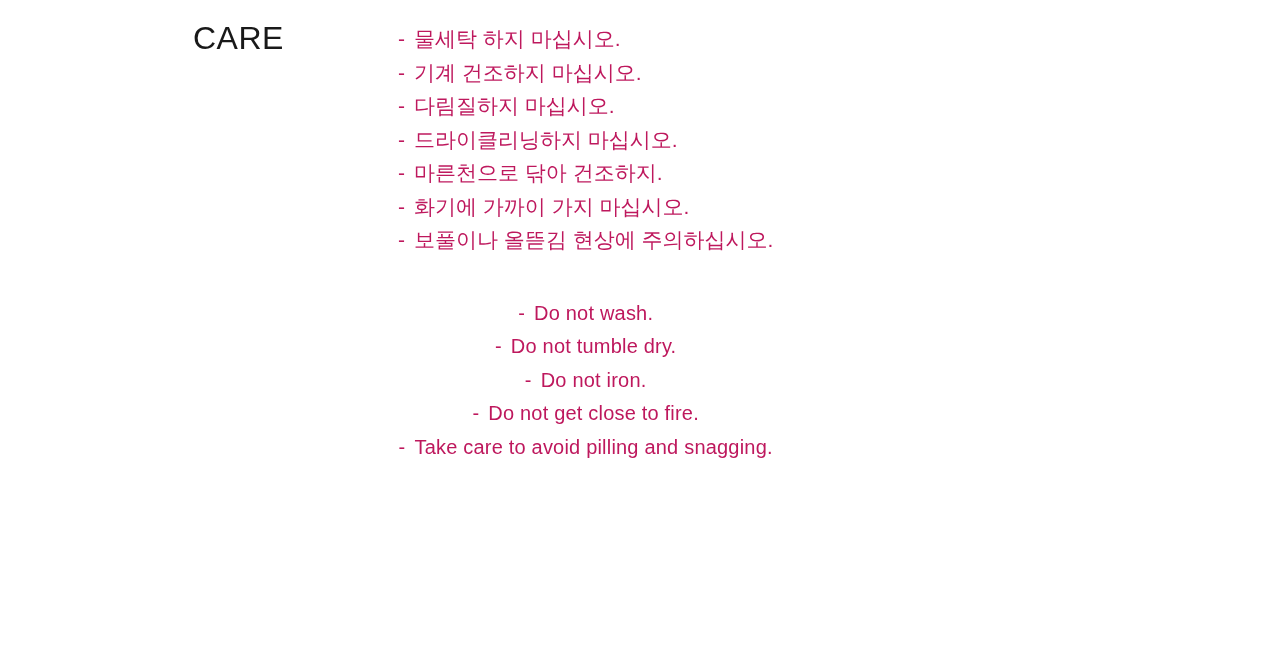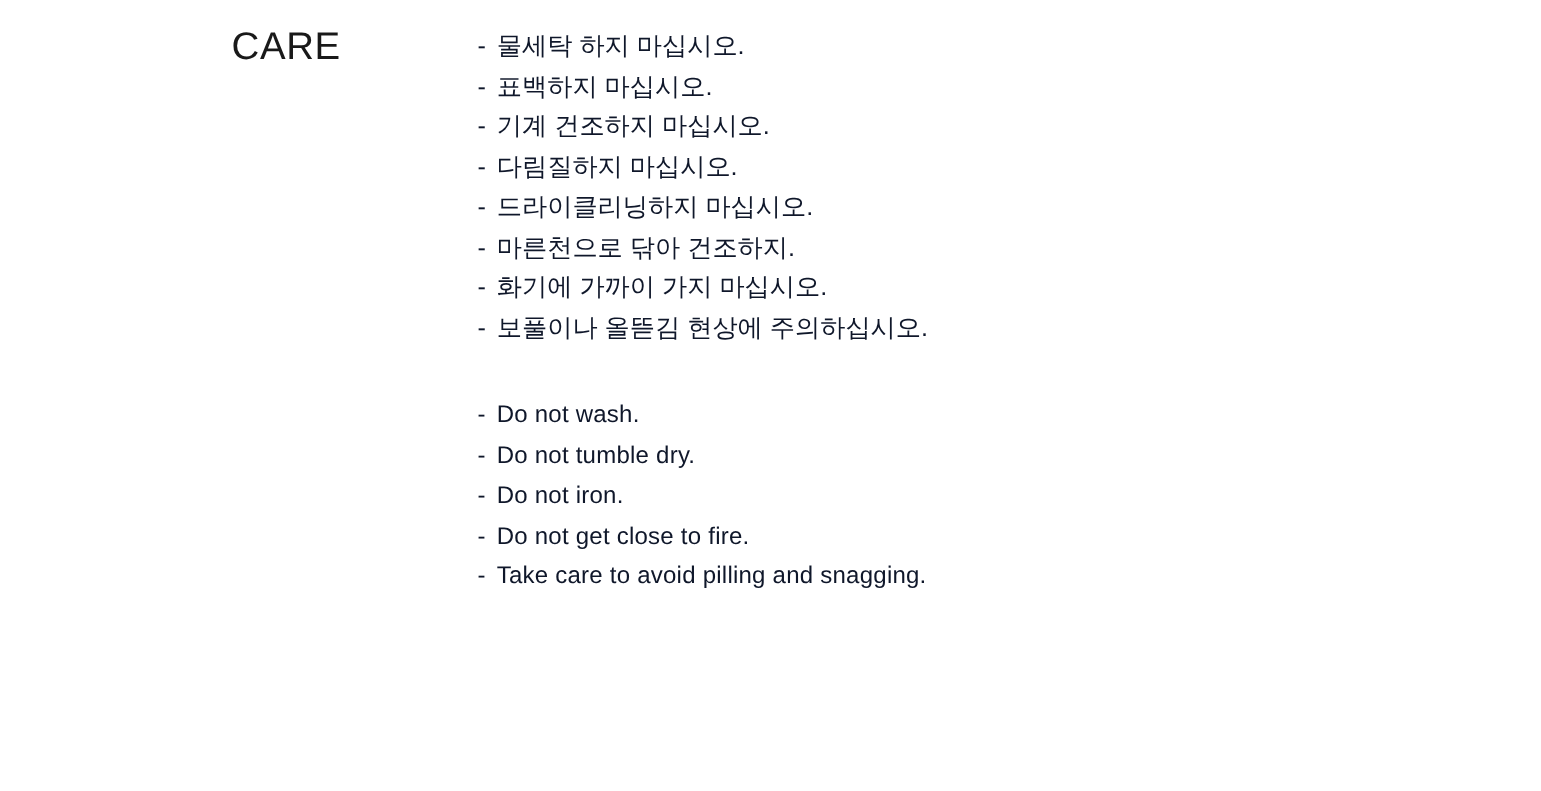--- a/index.html
+++ b/index.html
@@ -32,44 +32,44 @@
   .care-lists {
     display: block;
   }
   ul.care-list {
     list-style: none;
   }
   .care-line {
     font-size: 21px;
     line-height: 33.5px;
     white-space: pre;
-    color: #0f172a;
+    color: #be185d;
   }
   .care-list-english {
     margin-top: 40px;
   }
   .care-list-english .care-line {
     font-size: 20px;
     letter-spacing: 0.2px;
+    text-align: center;
   }
   .dash {
     display: inline-block;
     margin-right: 9px;
   }
 </style>
 </head>
 <body>
 
 <div class="care-section">
   <h2 class="care-label">CARE</h2>
   <div class="care-lists">
 
     <ul class="care-list care-list-korean">
       <li class="care-line"><span class="dash">-</span><span>물세탁 하지 마십시오.</span></li>
-      <li class="care-line"><span class="dash">-</span><span>표백하지 마십시오.</span></li>
       <li class="care-line"><span class="dash">-</span><span>기계 건조하지 마십시오.</span></li>
       <li class="care-line"><span class="dash">-</span><span>다림질하지 마십시오.</span></li>
       <li class="care-line"><span class="dash">-</span><span>드라이클리닝하지 마십시오.</span></li>
       <li class="care-line"><span class="dash">-</span><span>마른천으로 닦아 건조하지.</span></li>
       <li class="care-line"><span class="dash">-</span><span>화기에 가까이 가지 마십시오.</span></li>
       <li class="care-line"><span class="dash">-</span><span>보풀이나 올뜯김 현상에 주의하십시오.</span></li>
     </ul>
 
     <ul class="care-list care-list-english">
       <li class="care-line"><span class="dash">-</span><span>Do not wash.</span></li>

